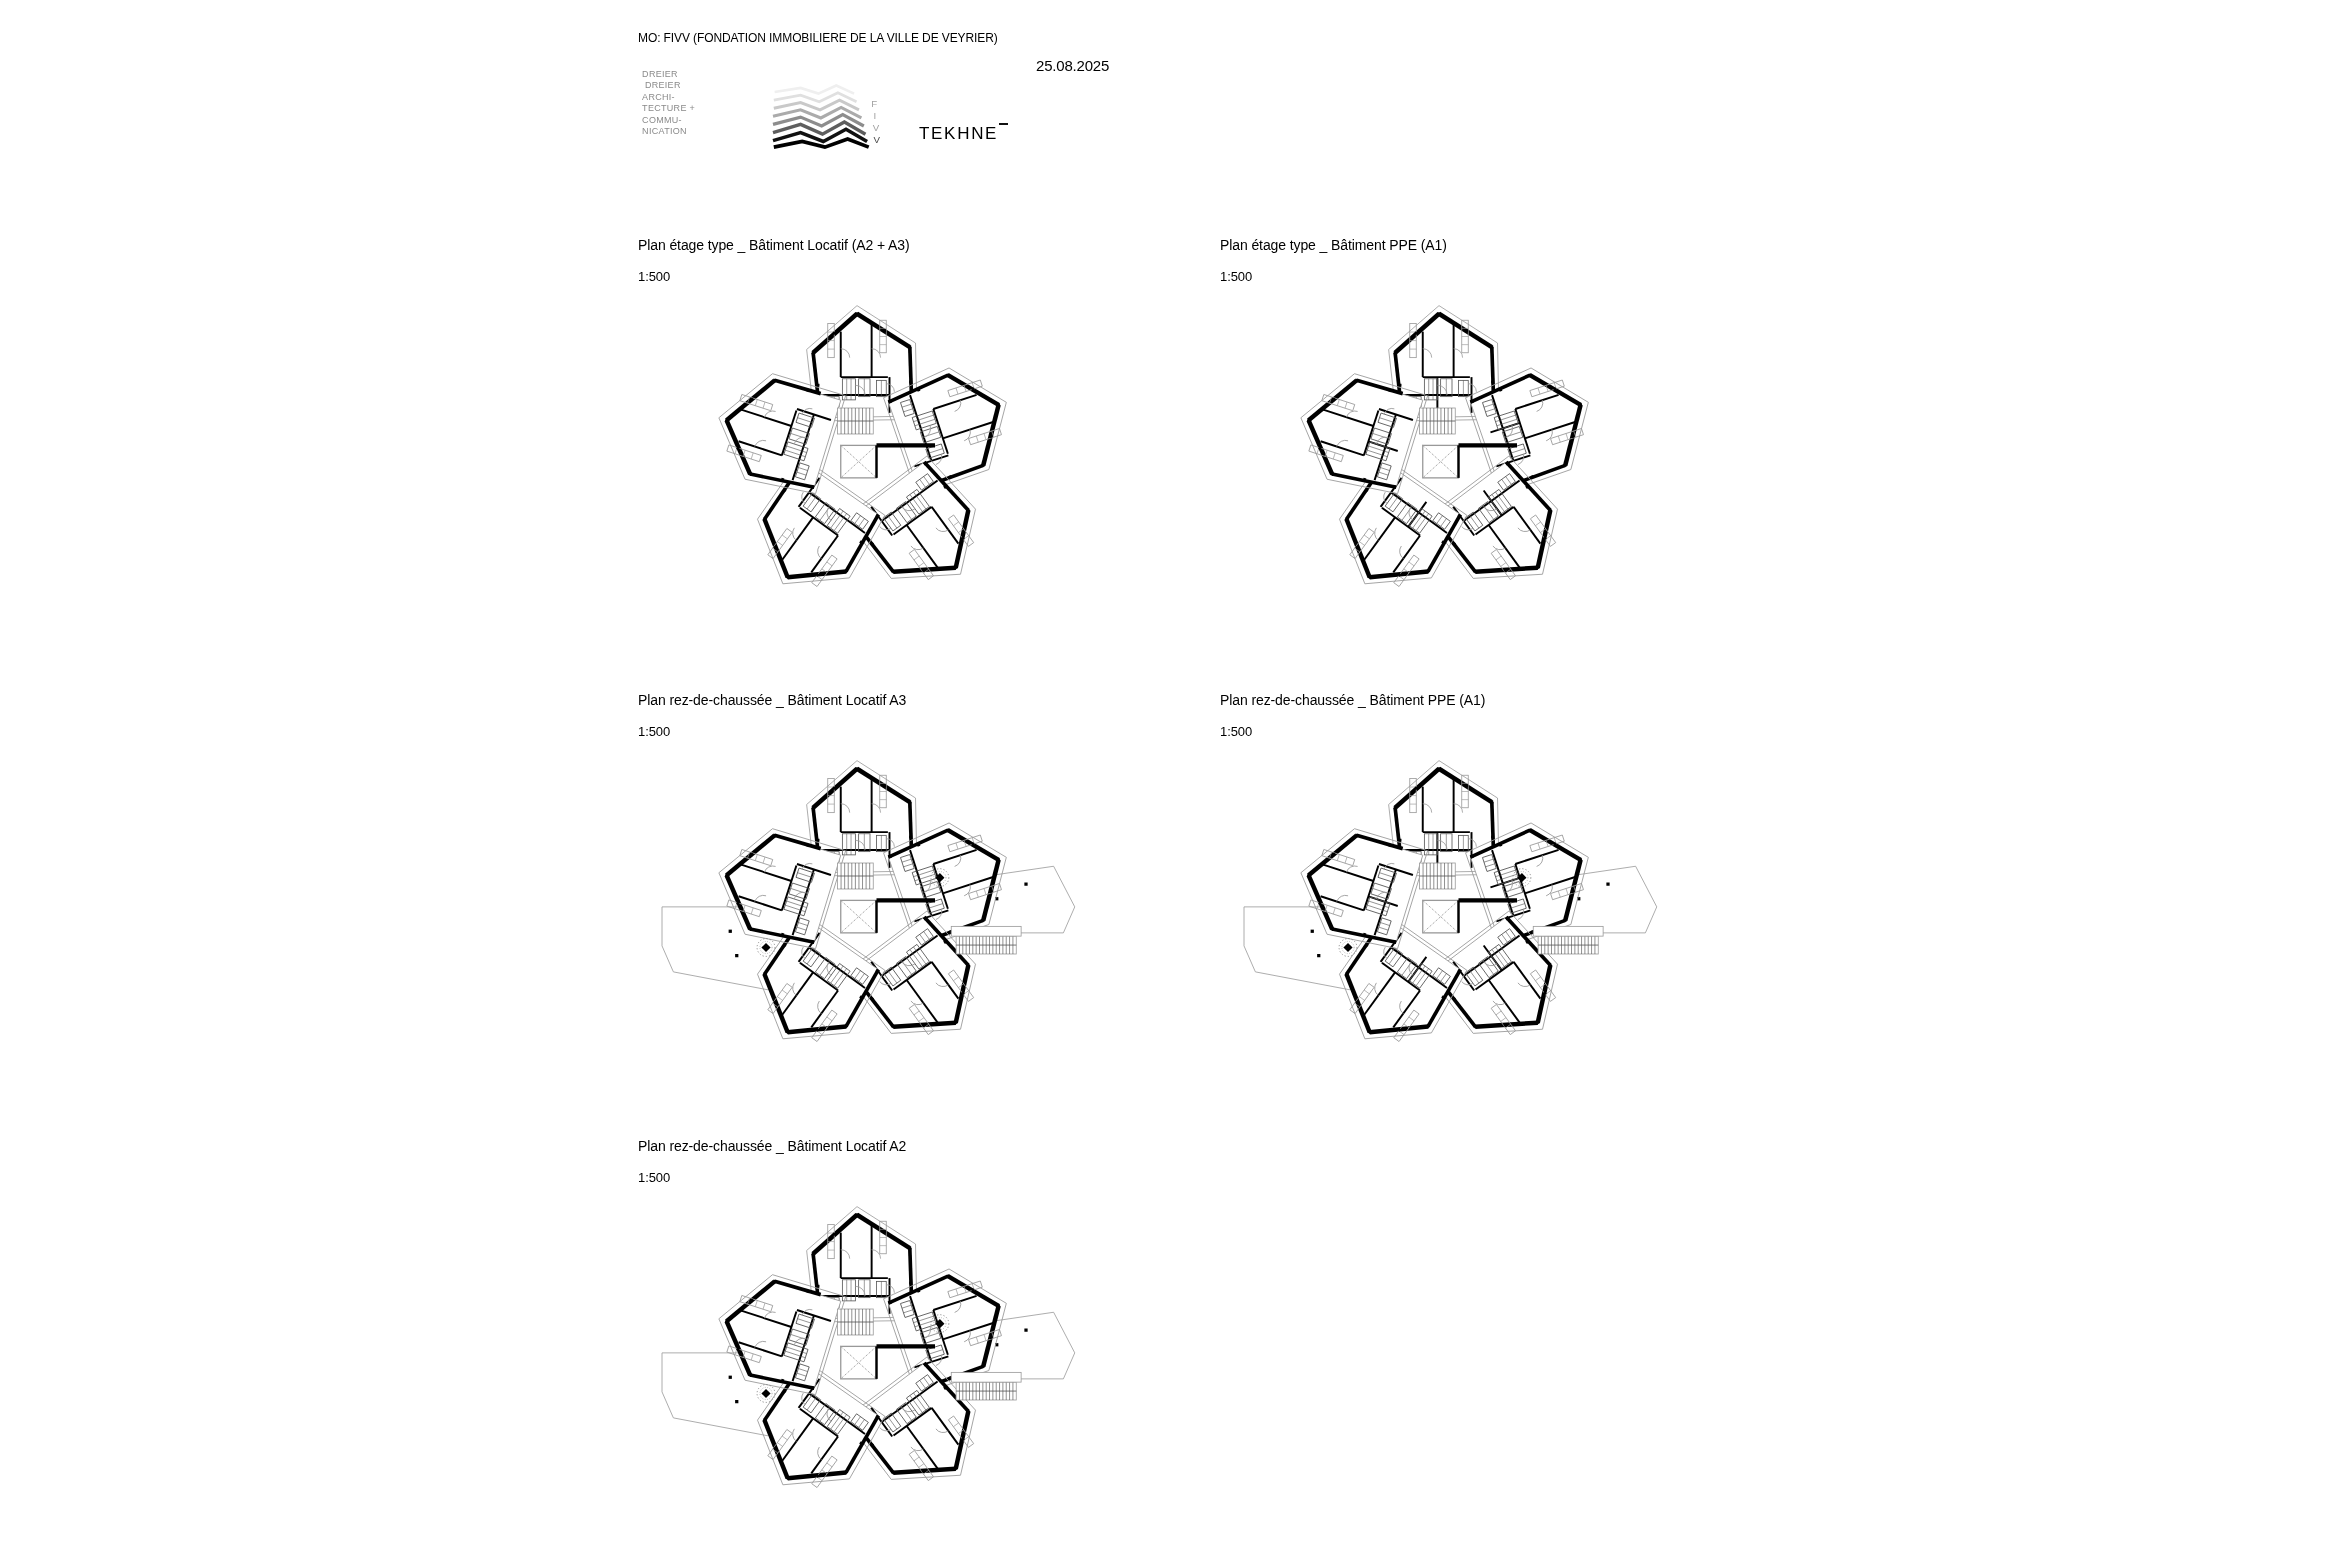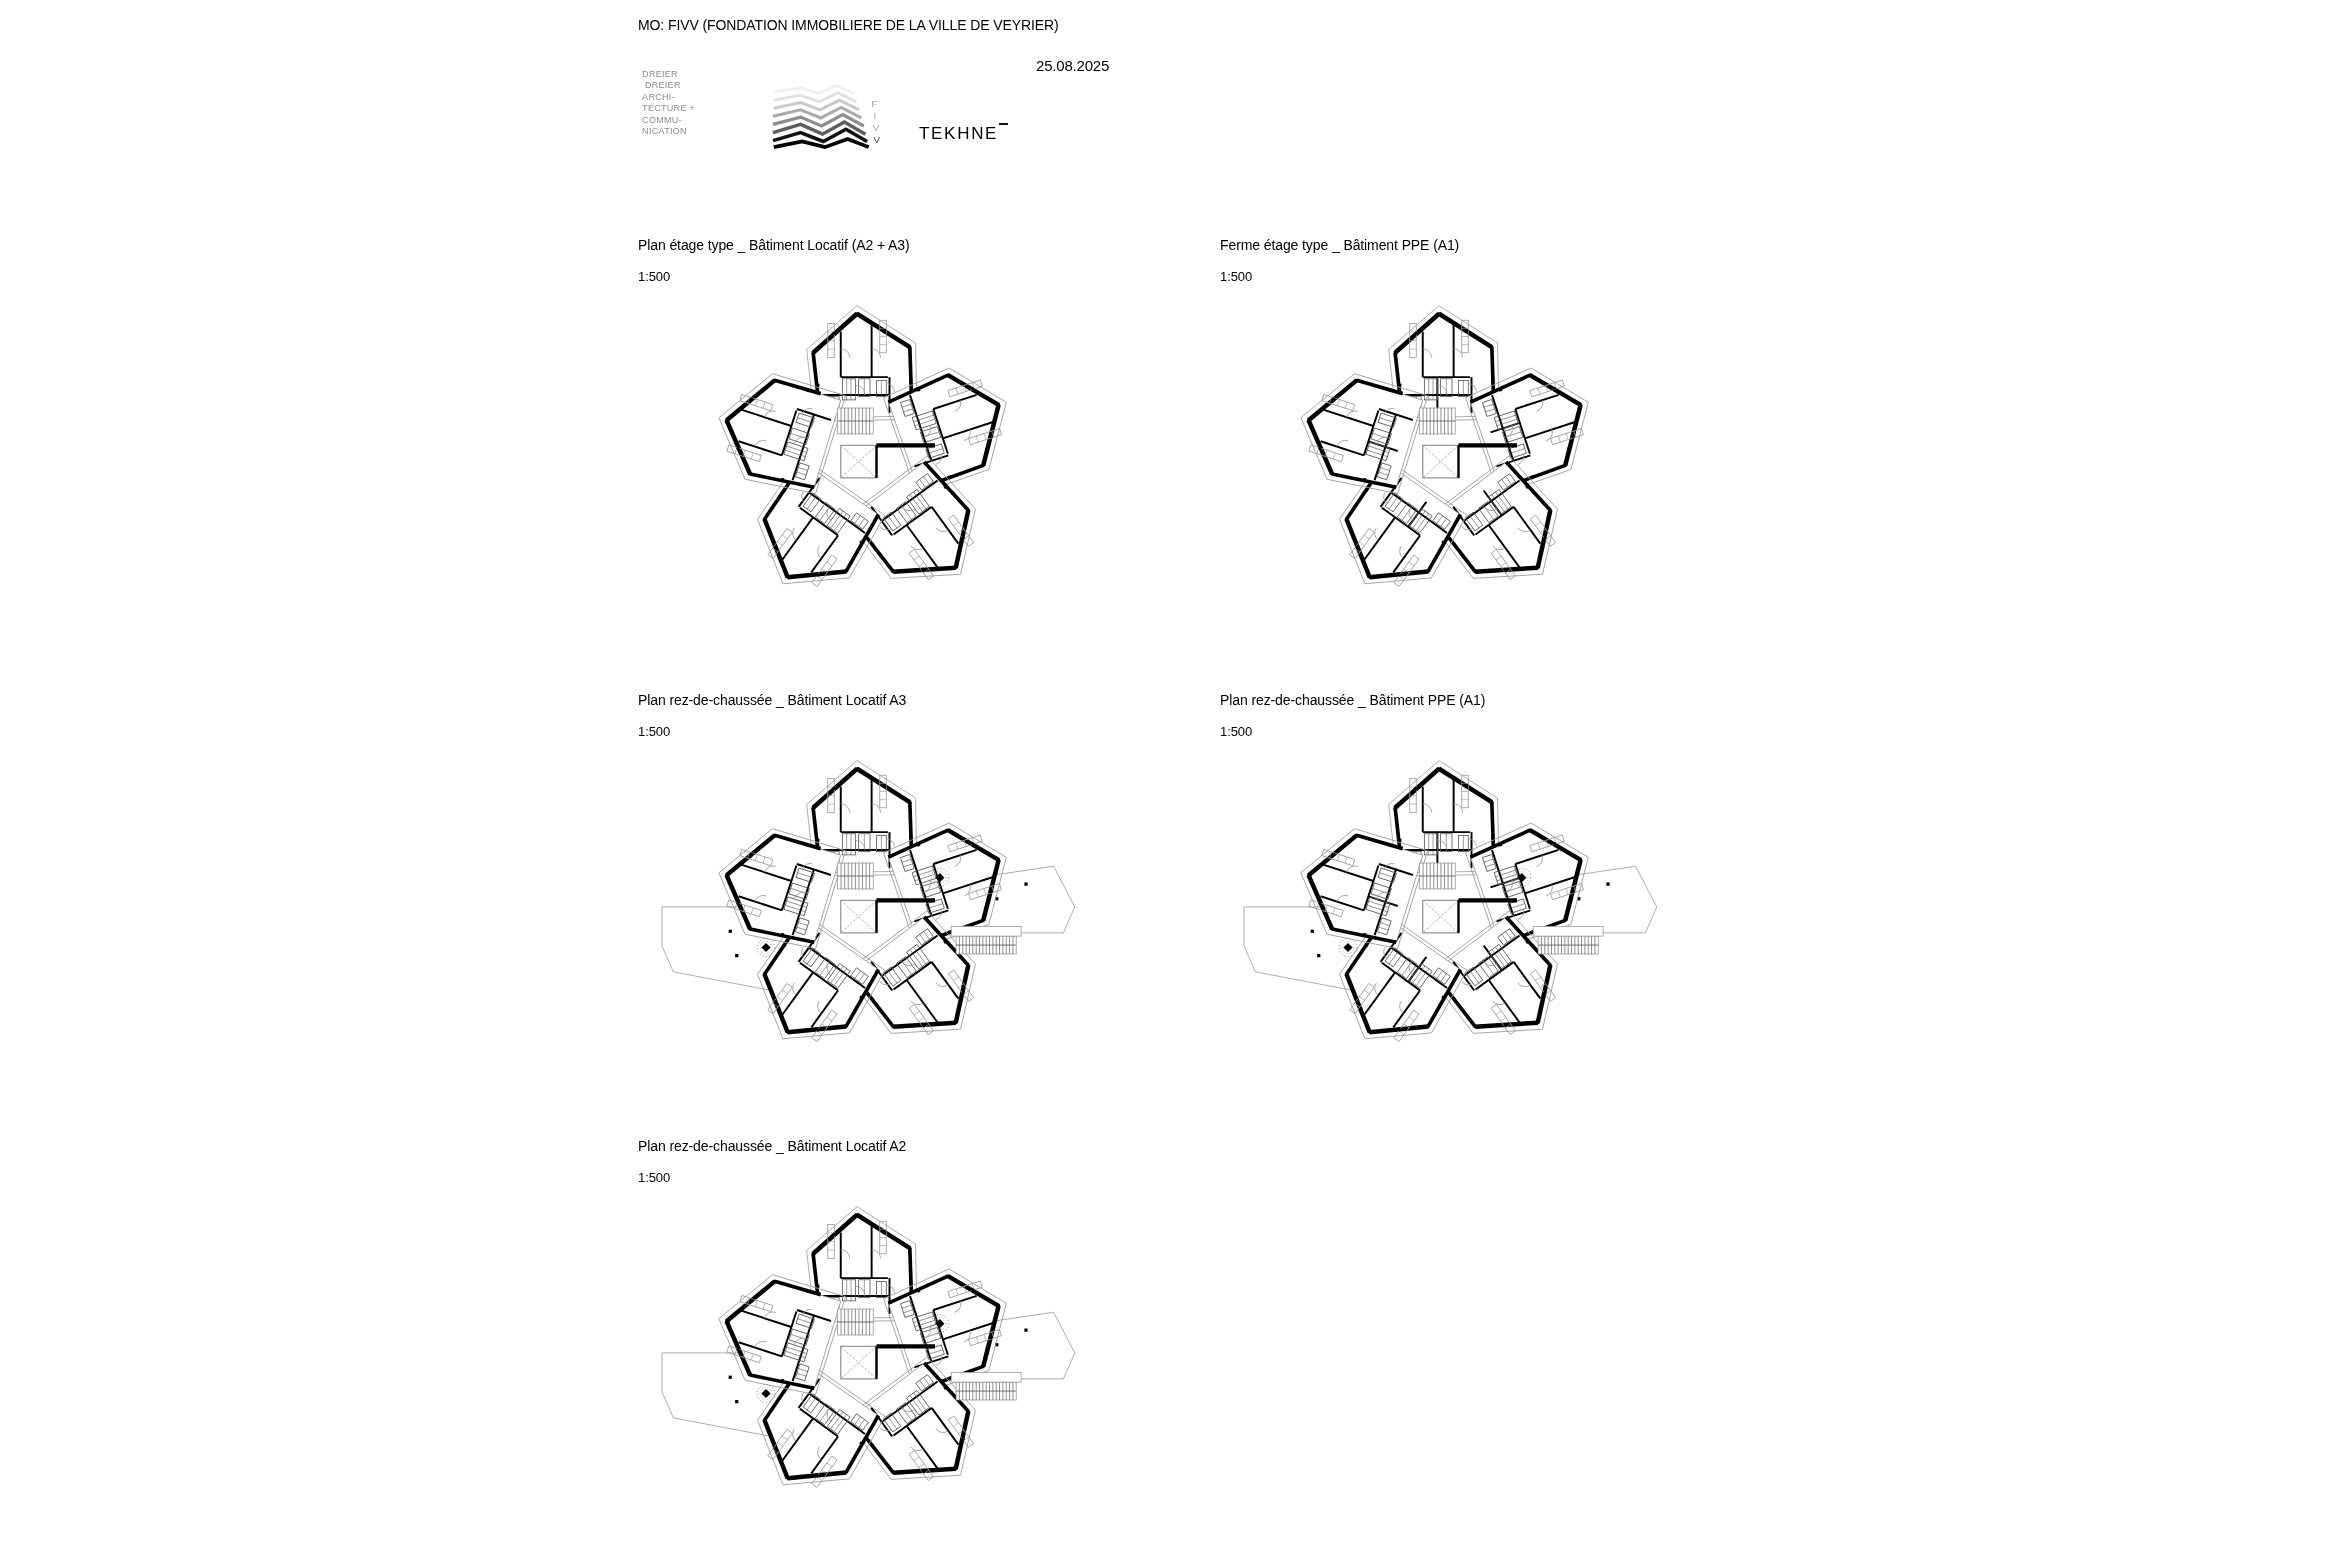--- a/index.html
+++ b/index.html
@@ -4,21 +4,21 @@
 <style>
   html,body{margin:0;padding:0;background:#ffffff;}
   body{width:2342px;height:1561px;position:relative;overflow:hidden;
        font-family:"Liberation Sans","DejaVu Sans",sans-serif;color:#000;}
 
   
   #header{position:absolute;left:638px;top:0;width:1138px;}
   .title-line{display:flex;align-items:baseline;gap:8.1px;padding-top:1.6px;}
   .proj-name{font-size:24.4px;letter-spacing:-0.3px;line-height:1.05;}
   .proj-sub{font-size:12.2px;letter-spacing:-0.1px;}
-  .mo-line{font-size:14px;margin-top:17px;letter-spacing:-0.1px;}
+  .mo-line{font-size:12px;margin-top:31px;letter-spacing:-0.1px;}
 
   #logo-row{position:absolute;left:638px;top:62px;width:1138px;height:98px;}
 
   .df-logo{position:absolute;left:4.1px;top:6.5px;font-size:9px;line-height:11.5px;
            color:#8a8a8a;letter-spacing:0.3px;}
   .df-logo div{white-space:pre;}
 
   #fivv{position:absolute;left:135px;top:20.3px;}
   #date{position:absolute;left:398px;top:-4.9px;font-size:15px;letter-spacing:-0.2px;}
   #tekhne{position:absolute;left:281px;top:62px;font-size:17px;letter-spacing:1.7px;
@@ -329,21 +329,21 @@
           <line x1="30.8" y1="0" x2="30.8" y2="32" stroke="#555" stroke-width="0.8"></line>
           <line x1="35.2" y1="0" x2="35.2" y2="32" stroke="#555" stroke-width="0.8"></line>
           <line x1="39.6" y1="0" x2="39.6" y2="32" stroke="#555" stroke-width="0.8"></line>
           <line x1="0" y1="16" x2="44" y2="16" stroke="#555" stroke-width="1"></line>
         </g>
       </svg>
     </div>
 </div>
 
 <div class="plan" style="left:1220px; top:237px;">
-  <div class="plan-title">Ferme étage type _ Bâtiment PPE (A1)</div>
+  <div class="plan-title">Plan étage type _ Bâtiment PPE (A1)</div>
   <div class="plan-scale">1:500</div>
   <div class="plan-draw" style="top:45px;left:24.4px;">
       <svg width="455" height="382" viewBox="-250 -215 560 470">
         <g>
           <g transform="rotate(0) translate(0,-36)">
             <g>
               <path d="M-62,-8 L-72,-96 L-10,-150 L62,-104 L64,-10 Z" fill="none" stroke="#9a9a9a" stroke-width="1"></path>
               <path d="M-55,-12 L-64,-92 L-10,-140 L55,-99 L57,-14 Z" fill="#fff" stroke="#9a9a9a" stroke-width="1"></path>
               <path d="M-64,-92 L-10,-140" fill="none" stroke="#000" stroke-width="5.5" stroke-linecap="butt"></path>
               <path d="M-10,-140 L55,-99" fill="none" stroke="#000" stroke-width="5.5" stroke-linecap="butt"></path>

